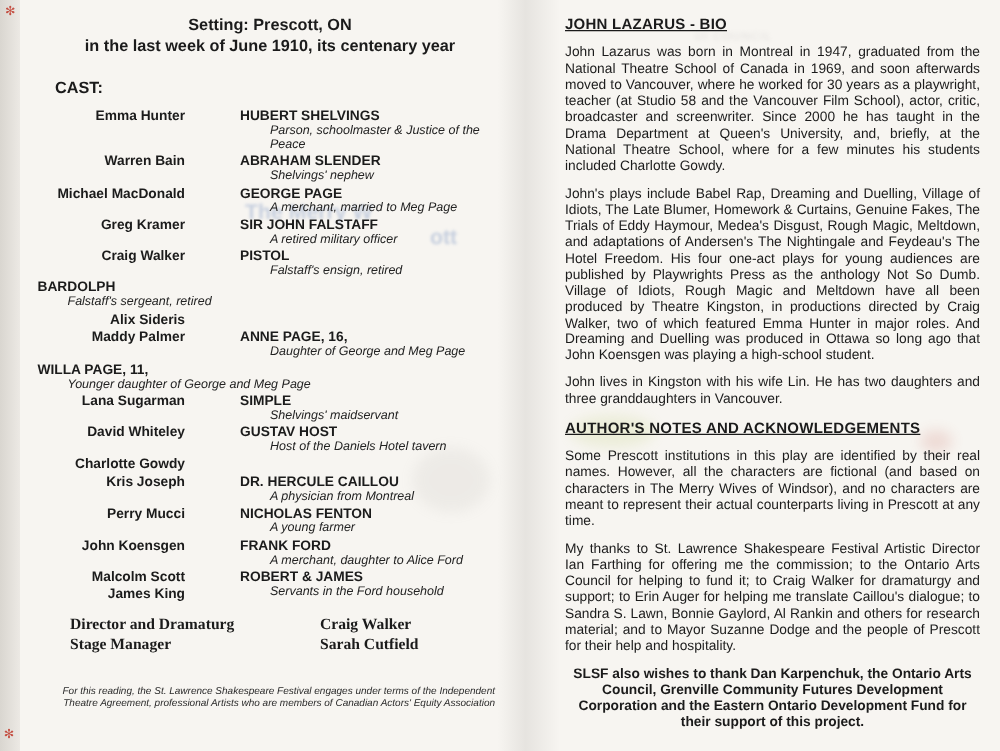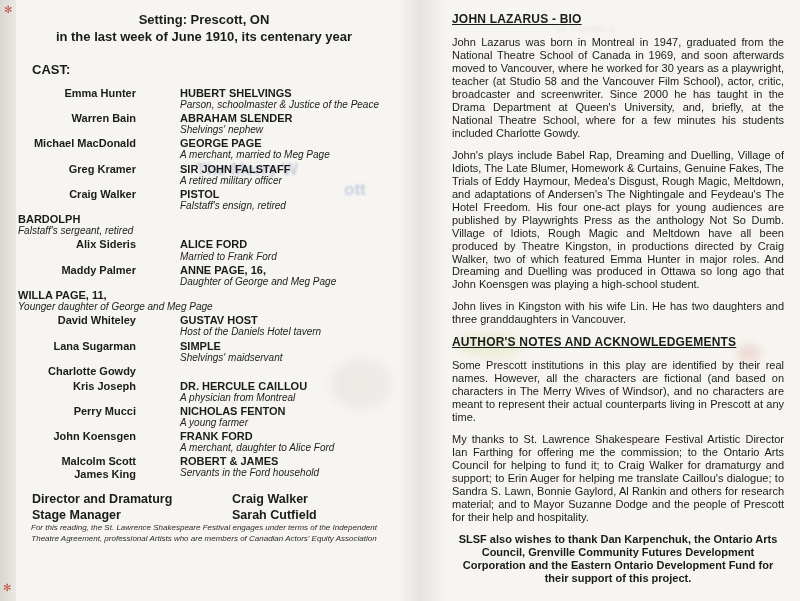--- a/index.html
+++ b/index.html
@@ -15,37 +15,37 @@
   .edge-left {
     position: absolute; left: 0; top: 0; width: 16px; height: 100%;
     background: linear-gradient(to right, #d9d6d0, #ece9e4);
   }
   .gutter {
     position: absolute; left: 398px; top: 0; width: 50px; height: 100%;
     background: linear-gradient(to right, rgba(0,0,0,0), rgba(80,75,70,0.10) 45%, rgba(0,0,0,0));
   }
 
   
-  .left-page { position: absolute; left: 18px; top: 12px; width: 372px; }
+  .left-page { position: absolute; left: 30px; top: 12px; width: 372px; }
   .setting { text-align: center; font-weight: bold; font-size: 13px; line-height: 1.3; }
   .cast-heading { font-weight: bold; font-size: 13px; margin: 16px 0 10px 14px; }
   .cast-list { }
   .cast-row { display: flex; margin-bottom: 2px; gap: 34px; }
   .actor {
     width: 128px; flex: 0 0 128px; text-align: right; padding-right: 10px;
     font-weight: bold; font-size: 11px; line-height: 1.15; white-space: pre-line;
   }
   .role-cell { flex: 1; }
   .role { font-weight: bold; font-size: 11px; line-height: 1.1; }
-  .desc { font-style: italic; font-size: 10px; line-height: 1.12; color: #222; }
-  .credits { margin: 10px 0 0 14px; }
+  .desc { font-style: italic; font-size: 10px; line-height: 1.12; color: #222; margin-left: 24px; }
+  .credits { margin: 10px 0 0 26px; font-family: Liberation Serif, serif; }
   .credit-row { display: flex; font-weight: bold; font-size: 12.5px; line-height: 1.3; }
   .credit-title { width: 200px; flex: 0 0 200px; }
   .left-footer {
-    margin-top: 0; text-align: center; font-style: italic;
+    margin-top: 24px; text-align: right; font-style: italic;
     font-size: 8px; line-height: 1.35; color: #2a2a2a; padding: 0 6px;
   }
 
   
   .right-page { position: absolute; left: 452px; top: 12px; width: 332px; }
   .r-heading {
     font-weight: bold; font-size: 12px; text-decoration: underline;
     letter-spacing: 0.2px; margin-bottom: 10px;
   }
   .r-heading.notes { margin-top: 6px; }
@@ -133,54 +133,50 @@
       <div class="cast-row">
         <div class="role-cell">
           <div class="role">BARDOLPH</div>
           <div class="desc">Falstaff's sergeant, retired</div>
         </div>
       </div>
 
 
       <div class="cast-row">
         <div class="actor">Alix Sideris</div>
-        <div class="role-cell">
-          <div class="role">ALICE FORD</div>
-          <div class="desc">Married to Frank Ford</div>
-        </div>
       </div>
 
       <div class="cast-row">
         <div class="actor">Maddy Palmer</div>
         <div class="role-cell">
           <div class="role">ANNE PAGE, 16,</div>
           <div class="desc">Daughter of George and Meg Page</div>
         </div>
       </div>
 
       <div class="cast-row">
         <div class="role-cell">
           <div class="role">WILLA PAGE, 11,</div>
           <div class="desc">Younger daughter of George and Meg Page</div>
         </div>
       </div>
 
       <div class="cast-row">
+        <div class="actor">Lana Sugarman</div>
+        <div class="role-cell">
+          <div class="role">SIMPLE</div>
+          <div class="desc">Shelvings' maidservant</div>
+        </div>
+      </div>
+
+      <div class="cast-row">
         <div class="actor">David Whiteley</div>
         <div class="role-cell">
           <div class="role">GUSTAV HOST</div>
           <div class="desc">Host of the Daniels Hotel tavern</div>
-        </div>
-      </div>
-
-      <div class="cast-row">
-        <div class="actor">Lana Sugarman</div>
-        <div class="role-cell">
-          <div class="role">SIMPLE</div>
-          <div class="desc">Shelvings' maidservant</div>
         </div>
       </div>
 
       <div class="cast-row">
         <div class="actor">Charlotte Gowdy</div>
       </div>
 
       <div class="cast-row">
         <div class="actor">Kris Joseph</div>
         <div class="role-cell">

